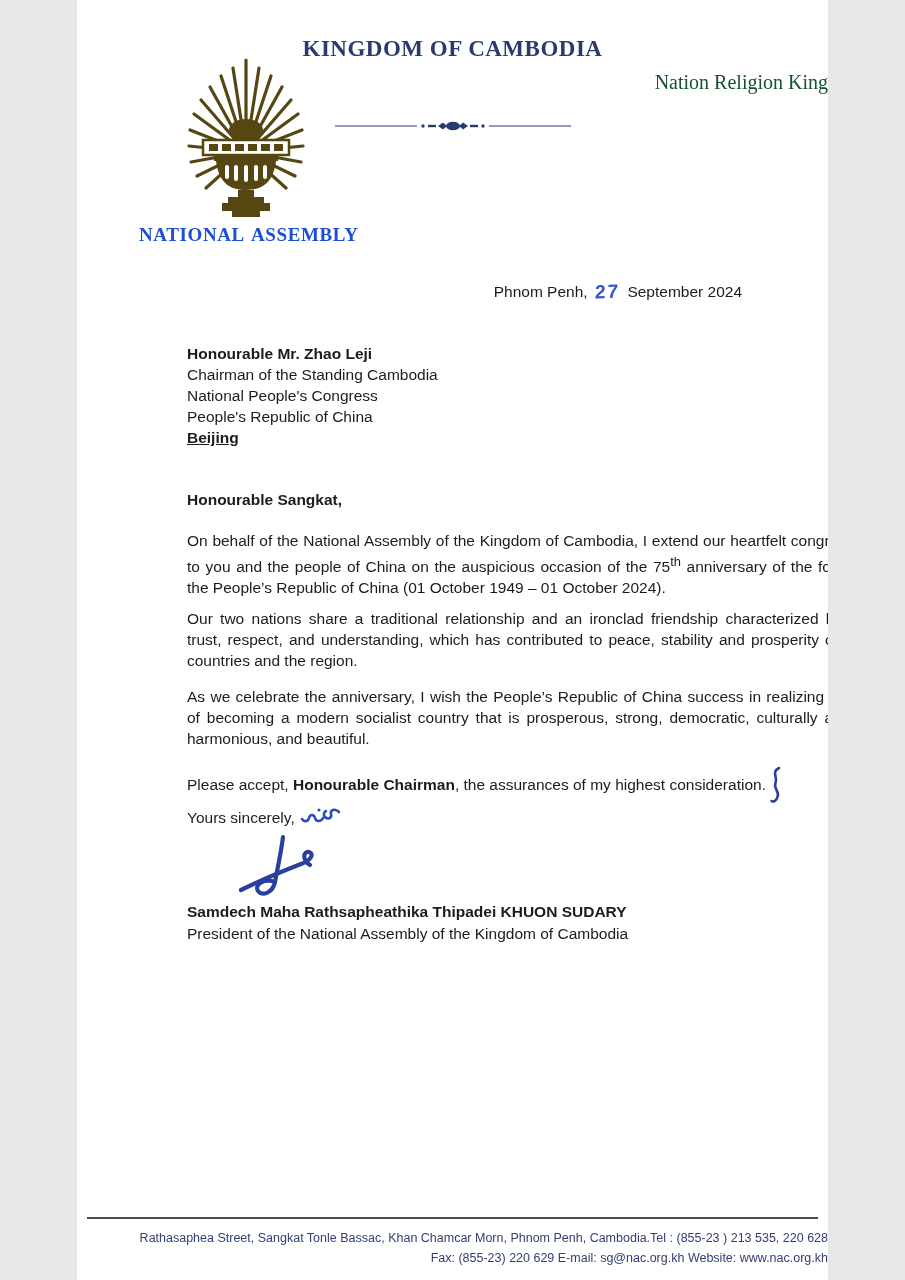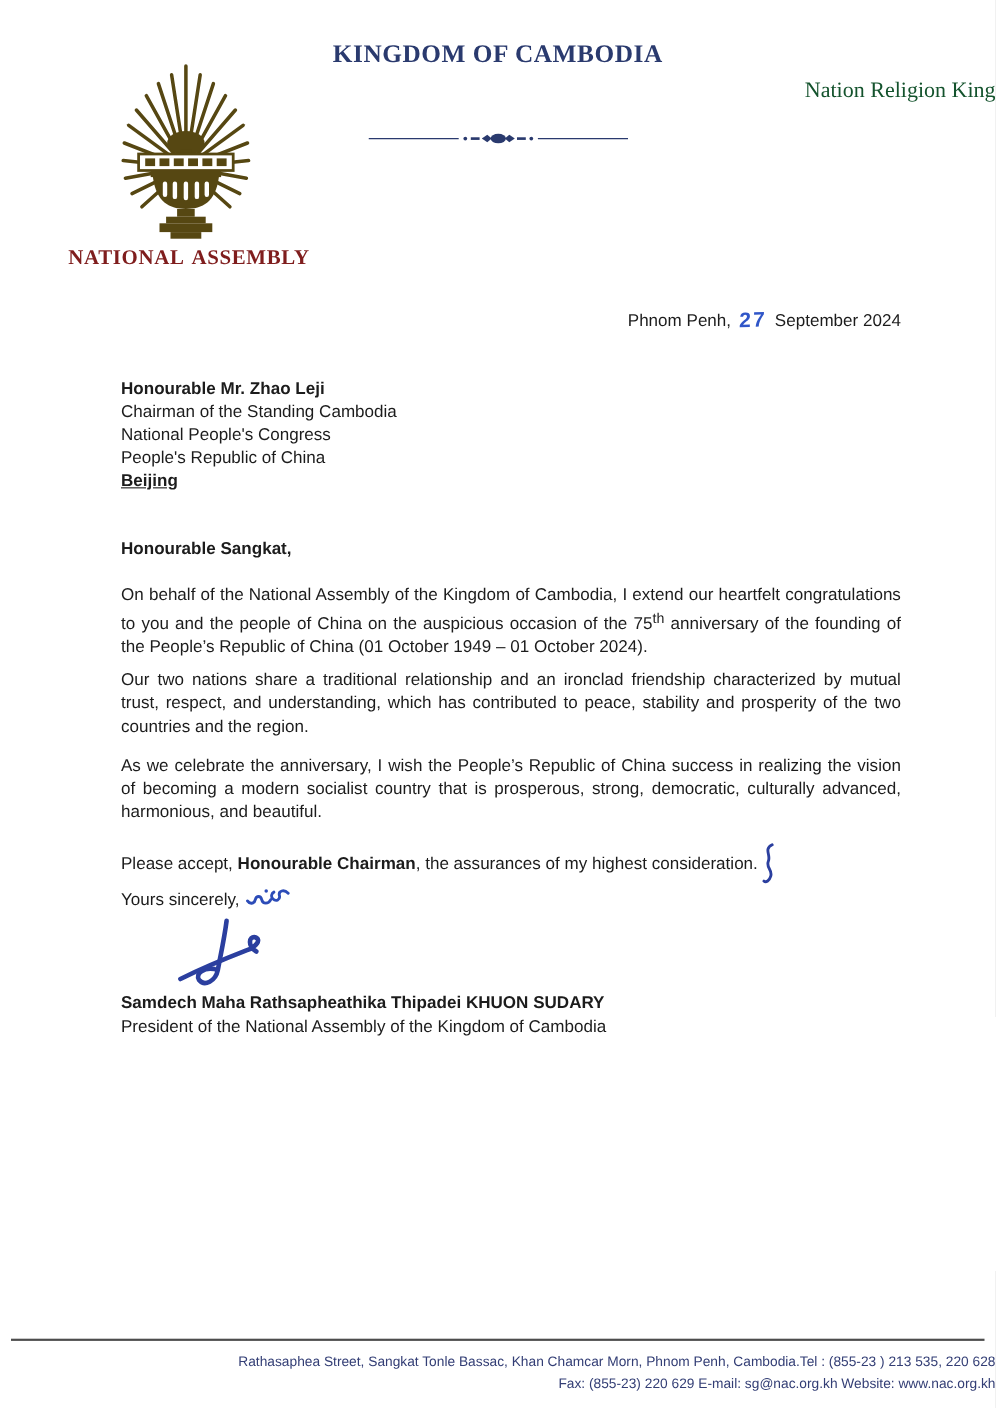--- a/index.html
+++ b/index.html
@@ -1,19 +1,19 @@
 <!DOCTYPE html>
 <html><head>
 <meta charset="utf-8">
 <style>
   * { margin: 0; padding: 0; box-sizing: border-box; }
   html, body { background: #e8e8e8; }
   .page {
     position: relative;
-    width: 905px;
+    width: 751px;
     height: 1280px;
     margin: 0 auto;
     background: #ffffff;
     font-family: "Liberation Sans", sans-serif;
     color: #1c1c1c;
     overflow: hidden;
   }
   
   .kingdom-title {
     position: absolute; left: 0; right: 0; top: 36px;
@@ -33,21 +33,21 @@
     position: absolute; left: 0; right: 0; top: 118px;
     text-align: center;
   }
   .emblem {
     position: absolute; left: 98px; top: 52px;
   }
   .org-name {
     position: absolute; left: 62px; top: 224px;
     font-family: "Liberation Serif", serif;
     font-weight: bold; font-size: 19px; letter-spacing: .6px;
-    color: #7f1d1d;
+    color: #1d4ed8;
     word-spacing: 3px;
   }
   
   .dateline {
     position: absolute; right: 86px; top: 281px;
     font-size: 15.5px; color: #1c1c1c;
     white-space: nowrap;
   }
   .hand-day {
     display: inline-block;

